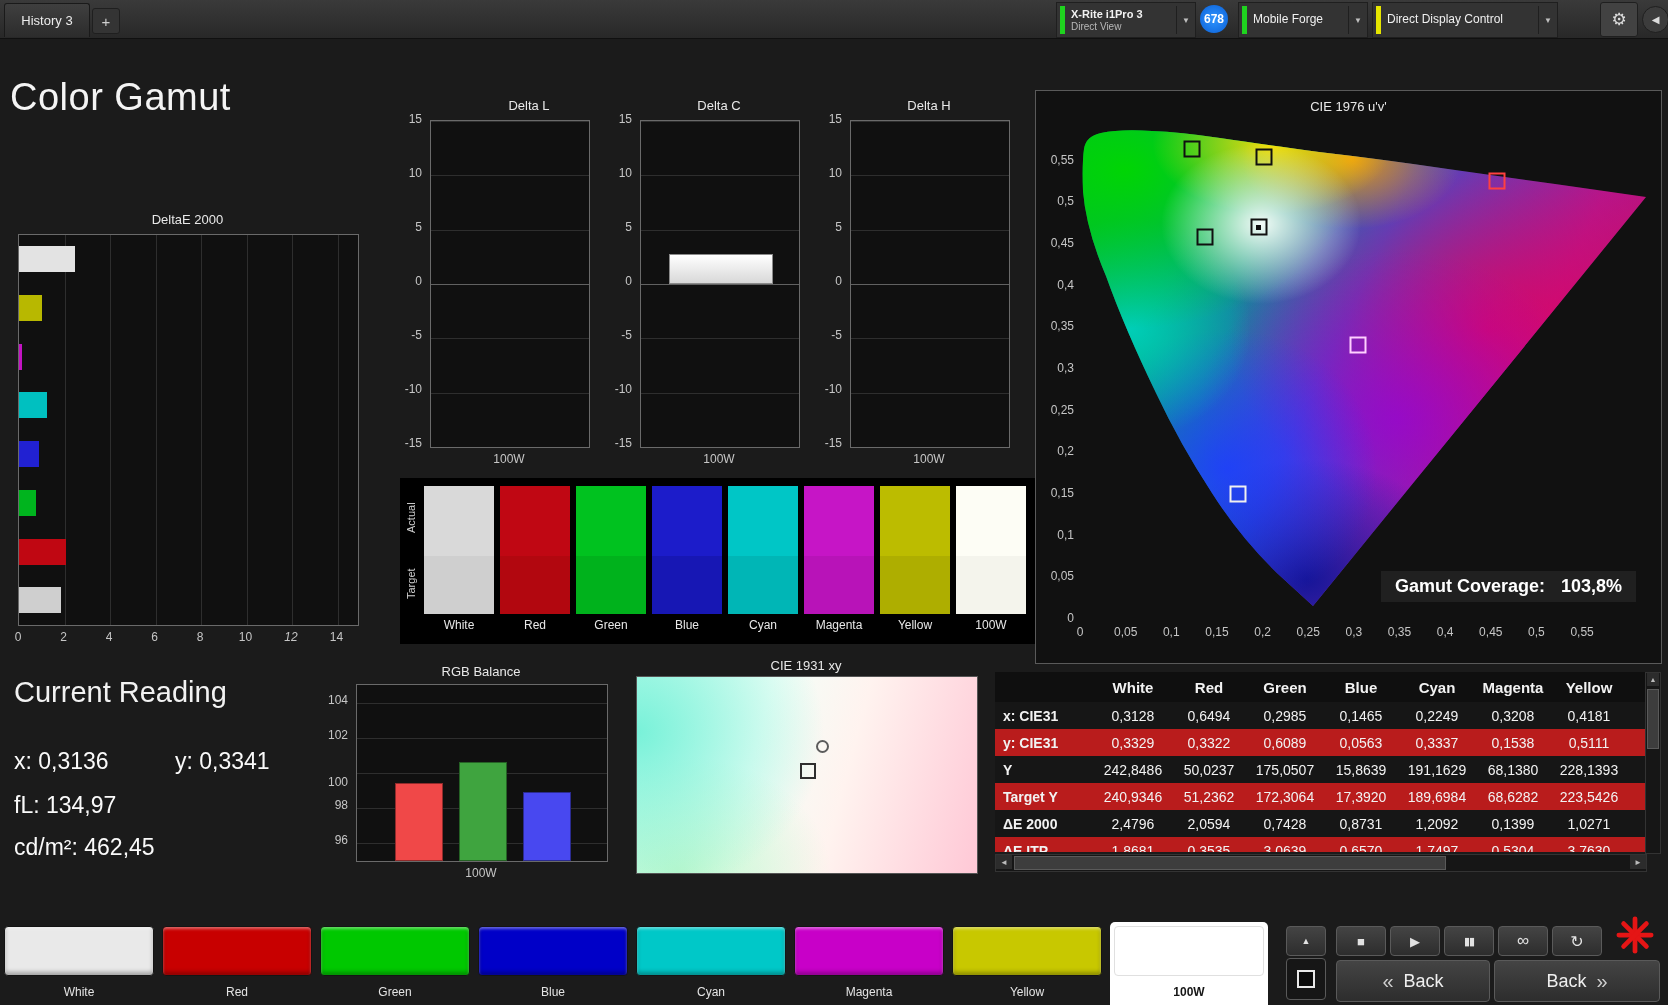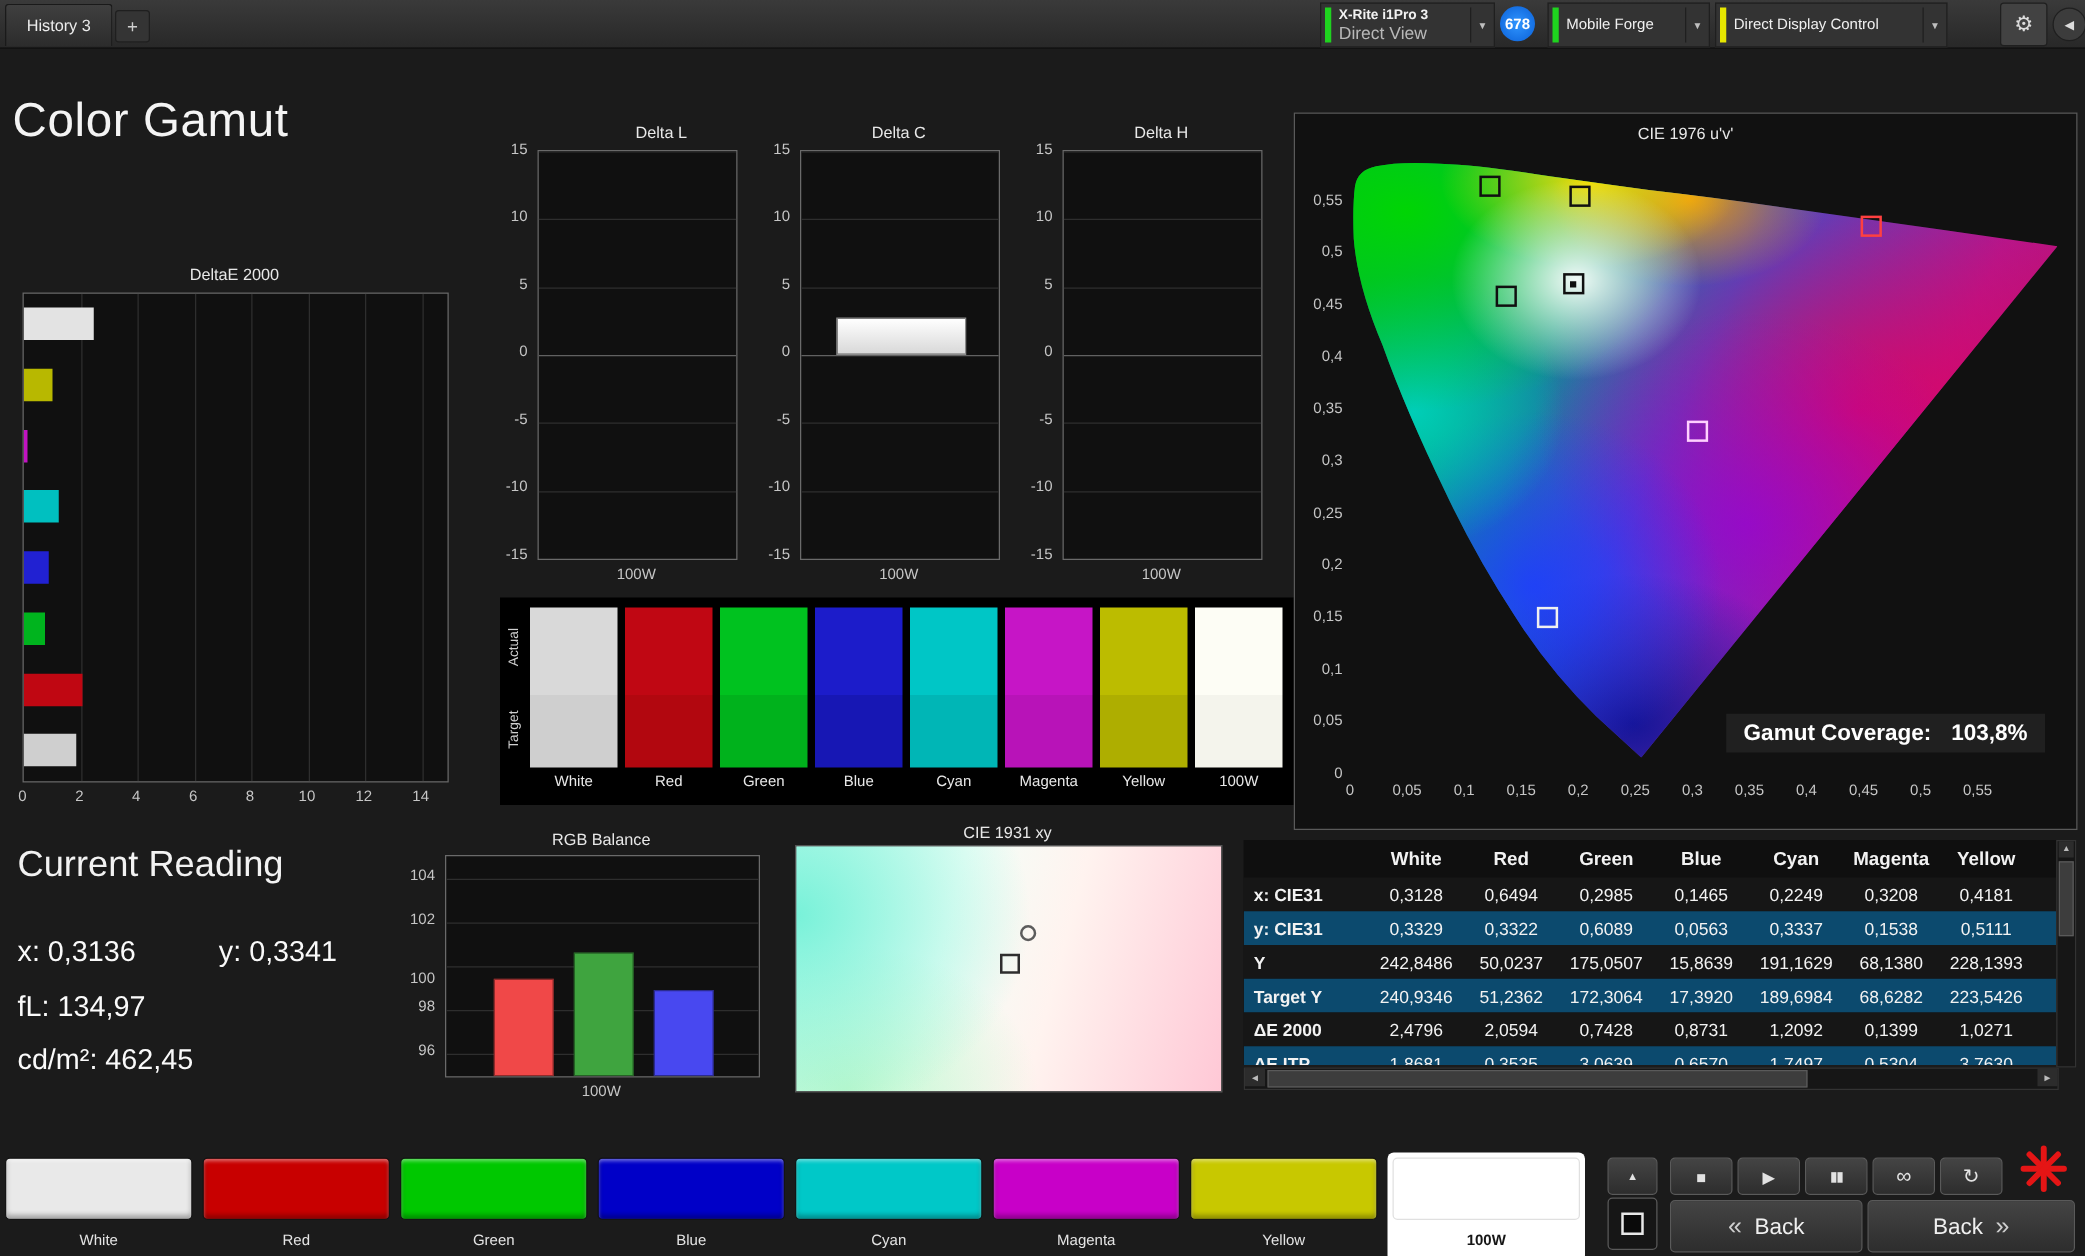--- a/index.html
+++ b/index.html
@@ -13,21 +13,21 @@
        font-size:13px;color:#ececec}
   .tabadd{position:absolute;left:92px;top:8px;width:26px;height:24px;background:#343434;border:1px solid #1f1f1f;border-radius:3px;
        display:flex;align-items:center;justify-content:center;font-size:15px;color:#cfcfcf}
   .tbgroup{position:absolute;top:2px;height:34px;background:#333333;border:1px solid #1f1f1f;display:flex;align-items:center}
   #meter-group{left:1056px;width:138px}
   #source-group{left:1238px;width:128px}
   #display-group{left:1372px;width:184px}
   .accent{width:5px;height:28px;margin:0 6px 0 3px;background:#1fd31f}
   .tbtext{flex:1;line-height:1.15;overflow:hidden}
   .tb1{font-size:11px;font-weight:bold;color:#f2f2f2;white-space:nowrap}
-  .tb2{font-size:14px;color:#b8b8b8;white-space:nowrap}
+  .tb2{font-size:10px;color:#b8b8b8;white-space:nowrap}
   .tb-single{font-size:12px;color:#f0f0f0;white-space:nowrap}
   .chev{width:18px;height:28px;border-left:1px solid #1f1f1f;display:flex;align-items:center;justify-content:center;
         font-size:8px;color:#bfbfbf}
   .badge{position:absolute;left:1200px;top:5px;width:28px;height:28px;border-radius:50%;background:radial-gradient(#2f95ff,#0a5fd6);
         display:flex;align-items:center;justify-content:center;font-size:12px;font-weight:bold;color:#fff}
   .sqbtn{position:absolute;left:1600px;top:2px;width:36px;height:33px;background:#424242;border:1px solid #1f1f1f;border-radius:3px;
         display:flex;align-items:center;justify-content:center;font-size:17px;color:#dcdcdc}
   .roundbtn{position:absolute;left:1642px;top:6px;width:25px;height:25px;border-radius:50%;background:#3c3c3c;border:1px solid #1f1f1f;
         display:flex;align-items:center;justify-content:center;font-size:10px;color:#dcdcdc}
   
@@ -111,21 +111,21 @@
       linear-gradient(115deg,#00b830 0%,#00a67a 20%,#2f55d6 45%,#b01890 70%,#d6003c 100%)}
   .marker{position:absolute;width:13px;height:13px;border:2px solid #111;transform:translate(-50%,-50%)}
   .mdot{position:absolute;left:50%;top:50%;width:5px;height:5px;transform:translate(-50%,-50%)}
   #coverage{position:absolute;right:10px;top:452px;background:rgba(34,34,34,.92);padding:5px 14px;
             font-size:18px;font-weight:bold;color:#fff;white-space:nowrap}
   #coverage .covval{margin-left:16px}
   
   #data-table{position:absolute;left:995px;top:672px;width:650px;height:180px;background:#0f0f0f;overflow:hidden}
   .trow{display:flex;height:27px;align-items:center}
   .trow.thead{height:30px}
-  .trow.even{background:#161616}.trow.odd{background:#0c4a6e}
+  .trow.even{background:#161616}.trow.odd{background:#b91c1c}
   .trow.thead{background:#0f0f0f}
   .tcell{width:76px;text-align:center;font-size:14px;color:#f2f2f2;flex:none;white-space:nowrap}
   .tlabel{width:92px;text-align:left;padding-left:8px;font-weight:bold}
   .thead .tcell{font-weight:bold;font-size:15px}
   
   #hscroll{position:absolute;left:995px;top:854px;width:650px;height:16px;background:#161616;border:1px solid #333;display:flex}
   #vscroll{position:absolute;left:1645px;top:672px;width:14px;height:180px;background:#161616;border:1px solid #333}
   .sarrow{width:16px;height:14px;background:#2c2c2c;display:flex;align-items:center;justify-content:center;font-size:8px;color:#bbb;flex:none}
   .strack{flex:1;position:relative}
   .sthumb{position:absolute;background:#3d3d3d;border:1px solid #5a5a5a}
@@ -230,21 +230,21 @@
     <div class="hbar" style="top: 303.5px; width: 13.8255%; background: rgb(192, 7, 18);"></div>
     <div class="hbar" style="top: 352.25px; width: 12.4161%; background: rgb(207, 207, 207);"></div>
   </div>
 <div id="deltae-ticks">
     <span class="htick tick" style="left: 0%;">0</span>
     <span class="htick tick" style="left: 13.4228%;">2</span>
     <span class="htick tick" style="left: 26.8456%;">4</span>
     <span class="htick tick" style="left: 40.2685%;">6</span>
     <span class="htick tick" style="left: 53.6913%;">8</span>
     <span class="htick tick" style="left: 67.1141%;">10</span>
-    <span class="htick tick" style="left: 80.5369%;">12</span>
+    <span class="htick tick" style="left: 80.5369%; font-style: italic;">12</span>
     <span class="htick tick" style="left: 93.9597%;">14</span>
   </div>
 
 <div id="cur-title">Current Reading</div>
 <div id="cur-xy" class="reading">
   <span>x:</span>
   <span>0,3136</span>
   <span class="yy">y:</span>
   <span>0,3341</span>
 </div>

